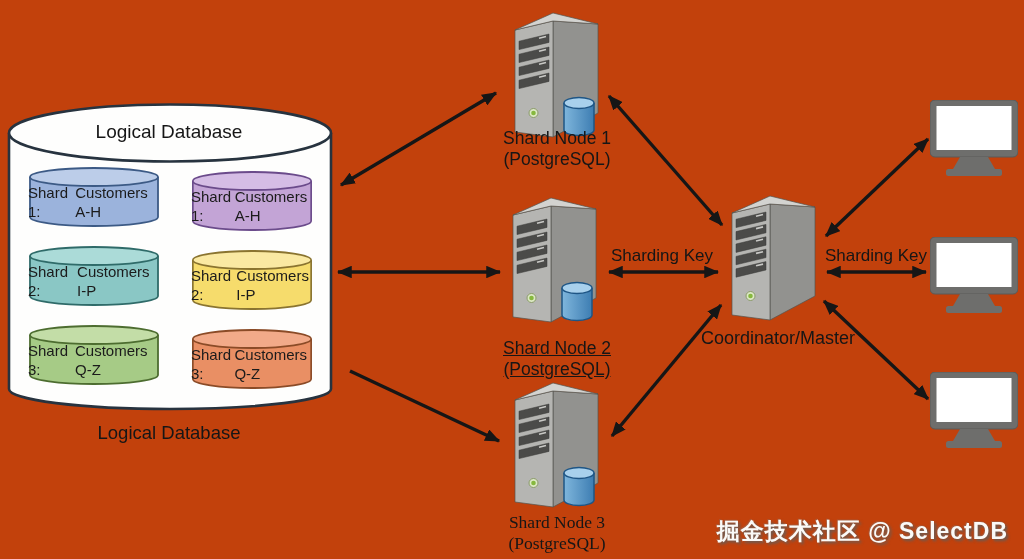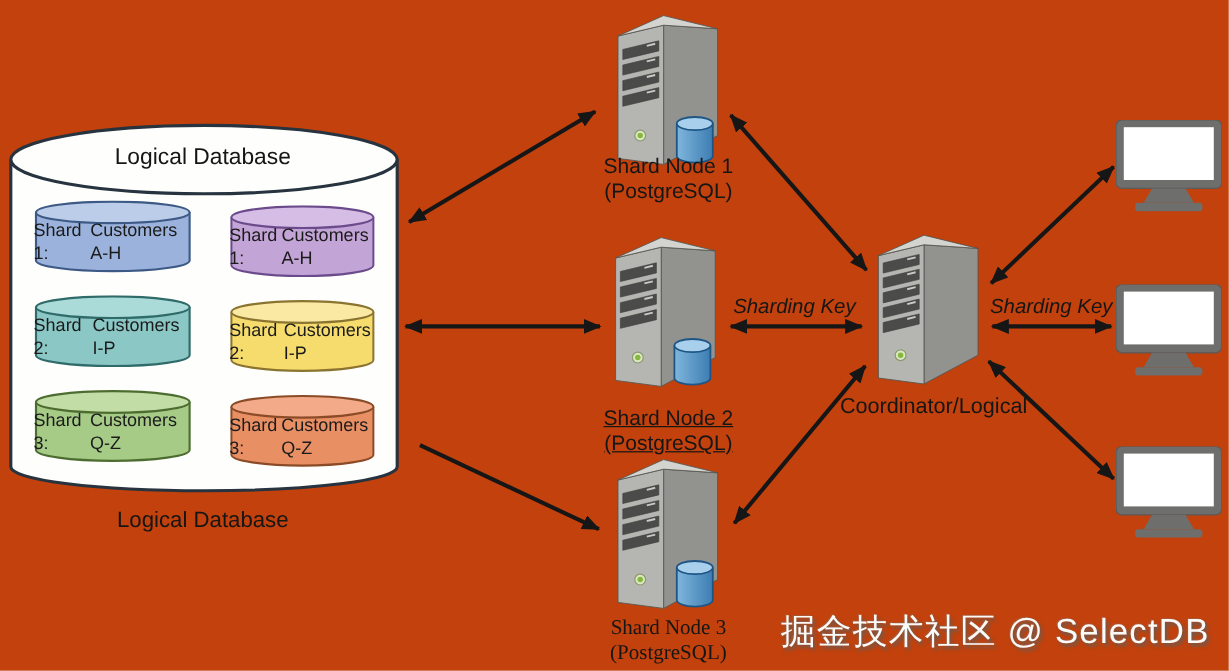--- a/index.html
+++ b/index.html
@@ -4,26 +4,26 @@
 <style>
   html,body{margin:0;padding:0;}
   body{font-family:"Liberation Sans","DejaVu Sans",sans-serif;}
   .canvas{position:relative;width:1024px;height:559px;background:#c2410c;overflow:hidden;}
   .abs{position:absolute;}
   .lbl{position:absolute;color:#161616;text-align:center;white-space:nowrap;}
   .db-title{font-size:19px;}
   .db-caption{font-size:18.5px;}
   .node-label{font-size:17.5px;line-height:21px;}
   .coord-label{font-size:18px;}
-  .key-label{font-size:17px;font-style:italic;}
+  .key-label{font-size:17px;}
   .shard{position:absolute;}
   .shard svg{position:absolute;left:0;top:0;}
   .shard-label{position:absolute;left:0;right:0;top:0;bottom:0;display:flex;
     align-items:center;justify-content:center;padding-top:9px;font-size:15px;line-height:18.5px;color:#1b1b1b;}
-  .watermark{position:absolute;right:16px;bottom:12px;font-size:29px;font-weight:normal;letter-spacing:1px;
+  .watermark{position:absolute;right:16px;bottom:12px;font-size:23px;font-weight:bold;letter-spacing:1px;
     color:#fafaf8;text-shadow:2px 2px 3px rgba(95,95,92,.95), -1px -1px 0 rgba(130,130,128,.35);}
   svg{display:block;}
 </style>
 </head>
 <body>
 
 <div class="canvas">
 
   <svg width="0" height="0" style="position:absolute" aria-hidden="true">
     <defs>
@@ -181,21 +181,21 @@
   </div>
 
   <svg class="abs" style="left:725px;top:191px" width="95" height="130" viewBox="0 0 95 130">
     <use href="#tower-base"></use>
     <use href="#bay" x="11" y="21"></use>
       <use href="#bay" x="11" y="33.4"></use>
     <use href="#bay" x="11" y="45.8"></use>
       <use href="#bay" x="11" y="58.2"></use>
     <use href="#bay" x="11" y="70.6"></use>
   </svg>
-  <div class="lbl coord-label" style="left:693px;top:328px;width:170px;">Coordinator/Logical</div>
+  <div class="lbl coord-label" style="left:693px;top:328px;width:170px;">Coordinator/Master</div>
 
   <div class="lbl key-label" style="left:602px;top:246px;width:120px;">Sharding Key</div>
   <div class="lbl key-label" style="left:816px;top:246px;width:120px;">Sharding Key</div>
 
   <svg class="abs" style="left:930px;top:100px" width="88" height="78" viewBox="0 0 88 78">
       <use href="#monitor"></use>
     </svg>
   <svg class="abs" style="left:930px;top:237px" width="88" height="78" viewBox="0 0 88 78">
       <use href="#monitor"></use>
     </svg>

